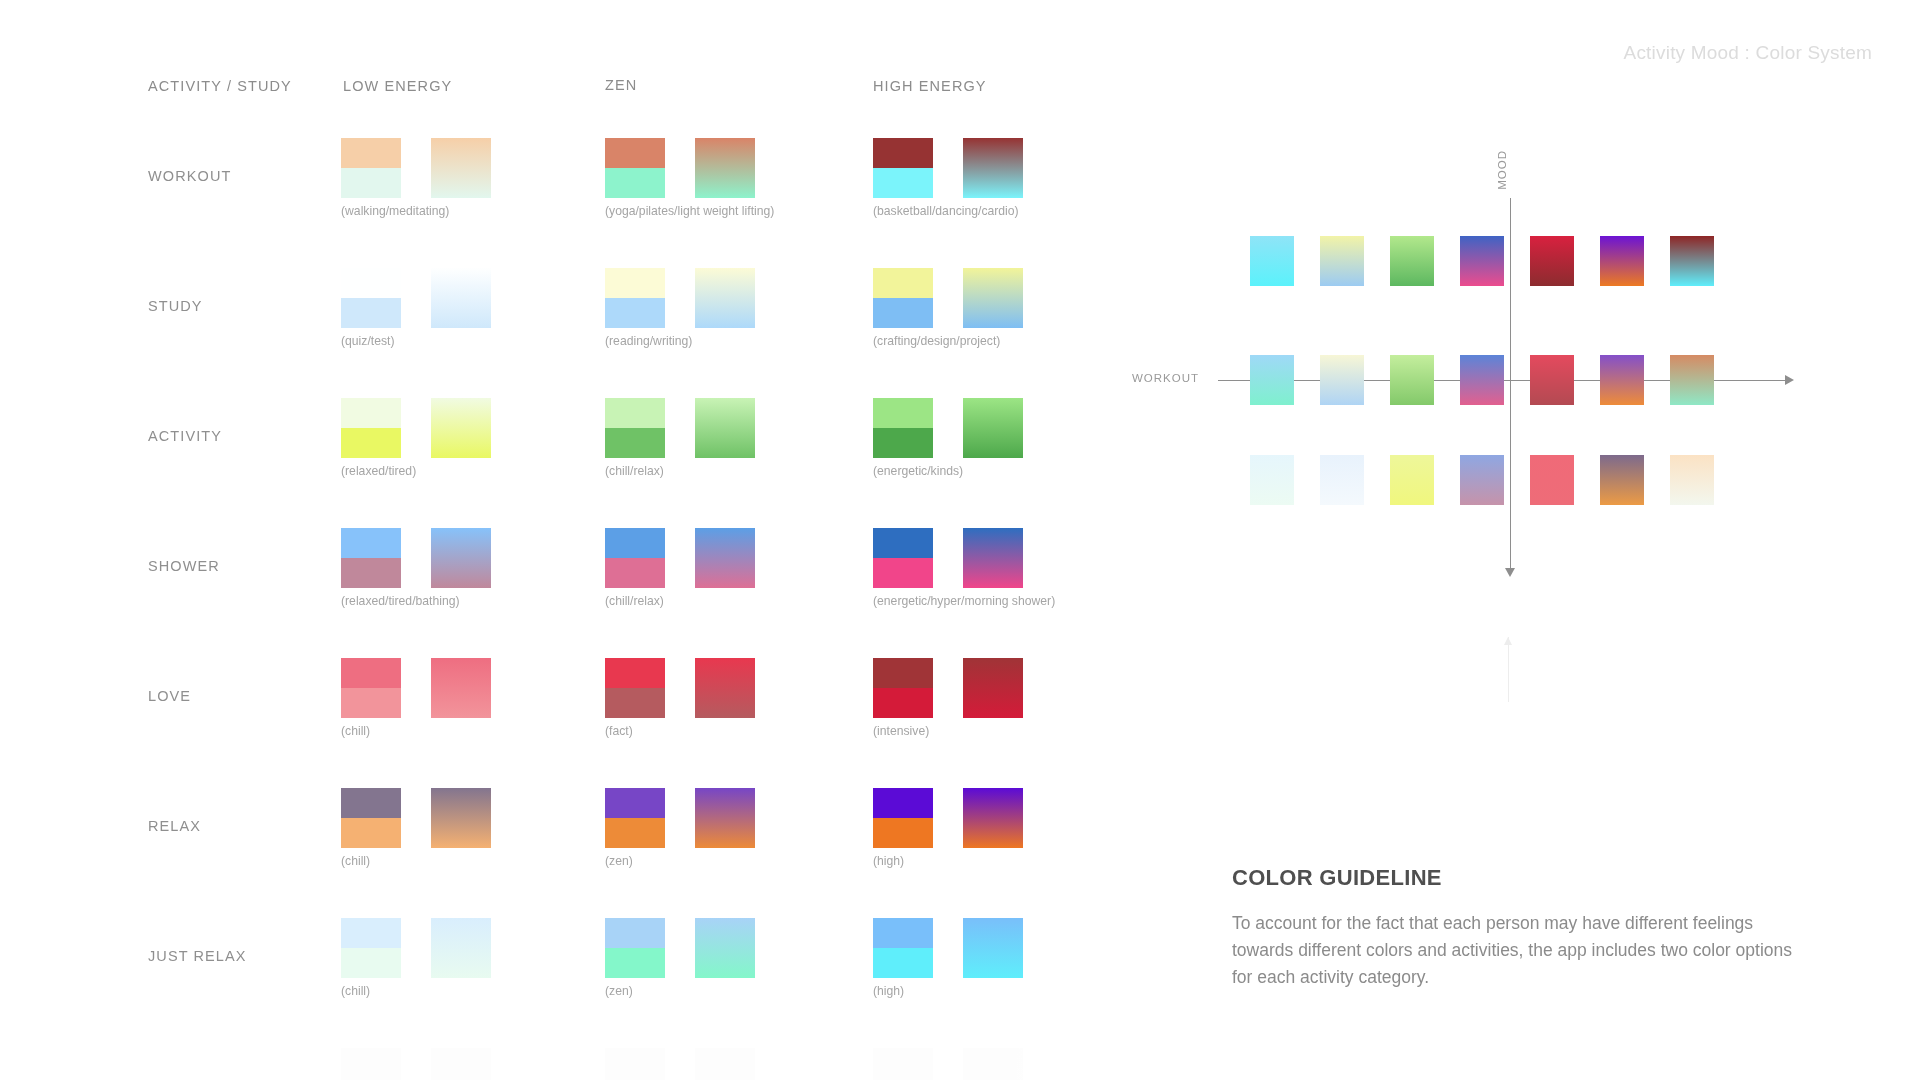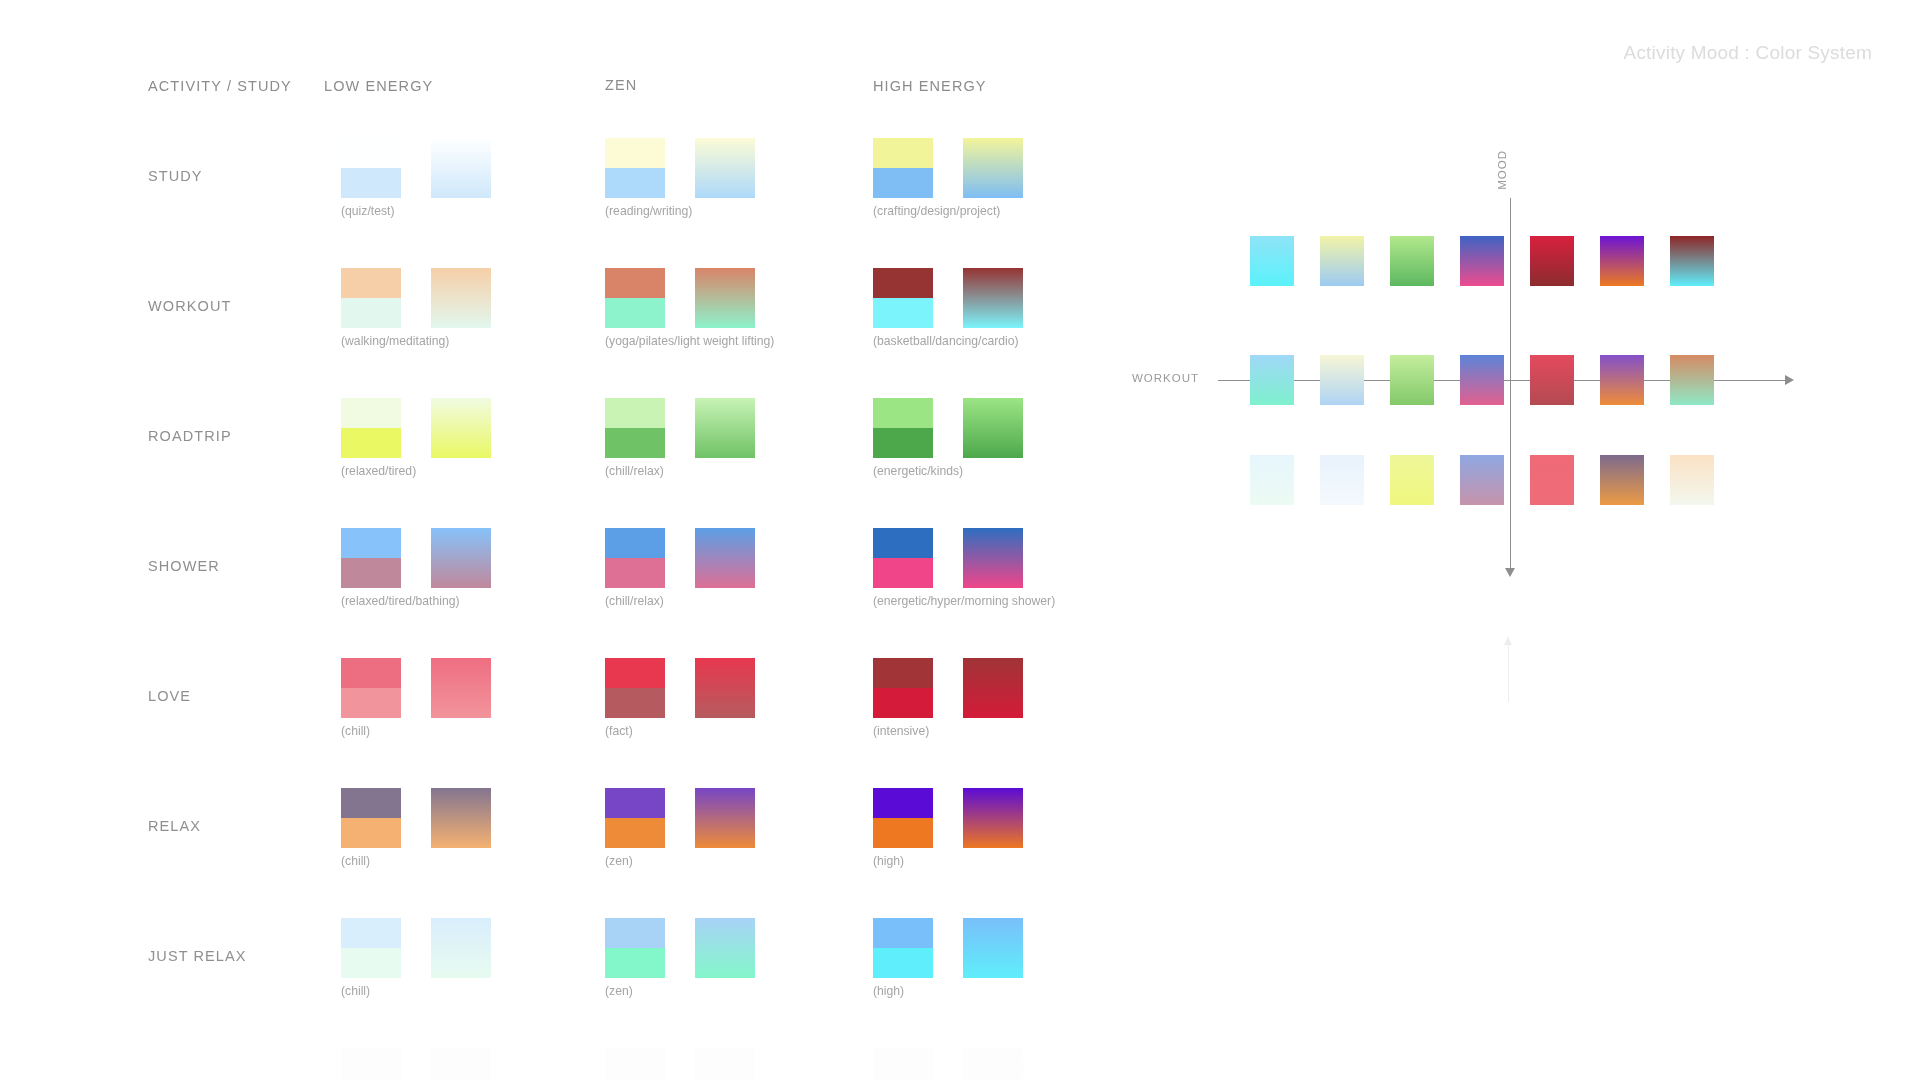--- a/index.html
+++ b/index.html
@@ -23,21 +23,21 @@
     position: absolute; left: 148px; top: 78px;
     width: 1080px;
   }
   .col-headers { position: relative; height: 34px; }
   .col-head {
     position: absolute; top: 0;
     font-size: 14.5px; letter-spacing: 1.1px;
     color: #8c8c8c; white-space: nowrap;
   }
   .ch-activity { left: 0; }
-  .ch-low      { left: 176px; }
+  .ch-low      { left: 195px; }
   .ch-zen      { left: 457px; top: -1px; }
   .ch-high     { left: 725px; }
 
   .row { position: relative; height: 130px; }
   .row-label {
     position: absolute; left: 0; top: 56px;
     font-size: 14.5px; letter-spacing: 1.1px;
     color: #8f8f8f; white-space: nowrap;
   }
   .cell { position: absolute; top: 26px; }
@@ -129,20 +129,53 @@
 
     <div class="col-headers">
       <div class="col-head ch-activity">ACTIVITY / STUDY</div>
       <div class="col-head ch-low">LOW ENERGY</div>
       <div class="col-head ch-zen">ZEN</div>
       <div class="col-head ch-high">HIGH ENERGY</div>
     </div>
 
     <div id="matrix-rows">
         <div class="row">
+          <div class="row-label">WORKOUT</div>
+          <div class="cell cell-low">
+            <div class="pair">
+              <div class="sw sw-split">
+                <div class="half" style="background: rgb(246, 207, 168);"></div>
+                <div class="half" style="background: rgb(226, 247, 238);"></div>
+              </div>
+              <div class="sw sw-grad" style="background: linear-gradient(rgb(246, 207, 168) 0%, rgb(226, 247, 238) 100%);"></div>
+              <div class="cap">(walking/meditating)</div>
+            </div>
+          </div>
+          <div class="cell cell-zen">
+            <div class="pair">
+              <div class="sw sw-split">
+                <div class="half" style="background: rgb(217, 132, 104);"></div>
+                <div class="half" style="background: rgb(141, 243, 204);"></div>
+              </div>
+              <div class="sw sw-grad" style="background: linear-gradient(rgb(217, 132, 104) 0%, rgb(141, 243, 204) 100%);"></div>
+              <div class="cap">(yoga/pilates/light weight lifting)</div>
+            </div>
+          </div>
+          <div class="cell cell-high">
+            <div class="pair">
+              <div class="sw sw-split">
+                <div class="half" style="background: rgb(150, 51, 51);"></div>
+                <div class="half" style="background: rgb(123, 244, 251);"></div>
+              </div>
+              <div class="sw sw-grad" style="background: linear-gradient(rgb(150, 51, 51) 0%, rgb(123, 244, 251) 100%);"></div>
+              <div class="cap">(basketball/dancing/cardio)</div>
+            </div>
+          </div>
+        </div>
+        <div class="row">
           <div class="row-label">STUDY</div>
           <div class="cell cell-low">
             <div class="pair">
               <div class="sw sw-split">
                 <div class="half" style="background: rgb(254, 255, 255);"></div>
                 <div class="half" style="background: rgb(207, 232, 251);"></div>
               </div>
               <div class="sw sw-grad" style="background: linear-gradient(rgb(254, 255, 255) 0%, rgb(207, 232, 251) 100%);"></div>
               <div class="cap">(quiz/test)</div>
             </div>
@@ -162,54 +195,21 @@
               <div class="sw sw-split">
                 <div class="half" style="background: rgb(242, 244, 154);"></div>
                 <div class="half" style="background: rgb(126, 190, 244);"></div>
               </div>
               <div class="sw sw-grad" style="background: linear-gradient(rgb(242, 244, 154) 0%, rgb(126, 190, 244) 100%);"></div>
               <div class="cap">(crafting/design/project)</div>
             </div>
           </div>
         </div>
         <div class="row">
-          <div class="row-label">WORKOUT</div>
-          <div class="cell cell-low">
-            <div class="pair">
-              <div class="sw sw-split">
-                <div class="half" style="background: rgb(246, 207, 168);"></div>
-                <div class="half" style="background: rgb(226, 247, 238);"></div>
-              </div>
-              <div class="sw sw-grad" style="background: linear-gradient(rgb(246, 207, 168) 0%, rgb(226, 247, 238) 100%);"></div>
-              <div class="cap">(walking/meditating)</div>
-            </div>
-          </div>
-          <div class="cell cell-zen">
-            <div class="pair">
-              <div class="sw sw-split">
-                <div class="half" style="background: rgb(217, 132, 104);"></div>
-                <div class="half" style="background: rgb(141, 243, 204);"></div>
-              </div>
-              <div class="sw sw-grad" style="background: linear-gradient(rgb(217, 132, 104) 0%, rgb(141, 243, 204) 100%);"></div>
-              <div class="cap">(yoga/pilates/light weight lifting)</div>
-            </div>
-          </div>
-          <div class="cell cell-high">
-            <div class="pair">
-              <div class="sw sw-split">
-                <div class="half" style="background: rgb(150, 51, 51);"></div>
-                <div class="half" style="background: rgb(123, 244, 251);"></div>
-              </div>
-              <div class="sw sw-grad" style="background: linear-gradient(rgb(150, 51, 51) 0%, rgb(123, 244, 251) 100%);"></div>
-              <div class="cap">(basketball/dancing/cardio)</div>
-            </div>
-          </div>
-        </div>
-        <div class="row">
-          <div class="row-label">ROADTRIP</div>
+          <div class="row-label">ACTIVITY</div>
           <div class="cell cell-low">
             <div class="pair">
               <div class="sw sw-split">
                 <div class="half" style="background: rgb(241, 251, 226);"></div>
                 <div class="half" style="background: rgb(233, 248, 99);"></div>
               </div>
               <div class="sw sw-grad" style="background: linear-gradient(rgb(241, 251, 226) 0%, rgb(233, 248, 99) 100%);"></div>
               <div class="cap">(relaxed/tired)</div>
             </div>
           </div>
@@ -426,14 +426,18 @@
         <div class="grid-sw" style="left: 200px; top: 275px; background: linear-gradient(rgb(238, 247, 154) 0%, rgb(240, 247, 126) 100%);"></div>
         <div class="grid-sw" style="left: 270px; top: 275px; background: linear-gradient(rgb(143, 167, 226) 0%, rgb(198, 147, 170) 100%);"></div>
         <div class="grid-sw" style="left: 340px; top: 275px; background: linear-gradient(rgb(240, 106, 120) 0%, rgb(238, 108, 120) 100%);"></div>
         <div class="grid-sw" style="left: 410px; top: 275px; background: linear-gradient(rgb(125, 106, 140) 0%, rgb(236, 155, 69) 100%);"></div>
         <div class="grid-sw" style="left: 480px; top: 275px; background: linear-gradient(rgb(251, 226, 196) 0%, rgb(243, 247, 238) 100%);"></div>
       </div>
   </div>
 
   <div class="arrow-up-faint"></div>
 
+  <div class="guideline">
+    <div class="gl-title">COLOR GUIDELINE</div>
+    <div class="gl-body">To account for the fact that each person may have different feelings towards different colors and activities, the app includes two color options for each activity category.</div>
+  </div>
 
 </div>
 
 </body></html>

